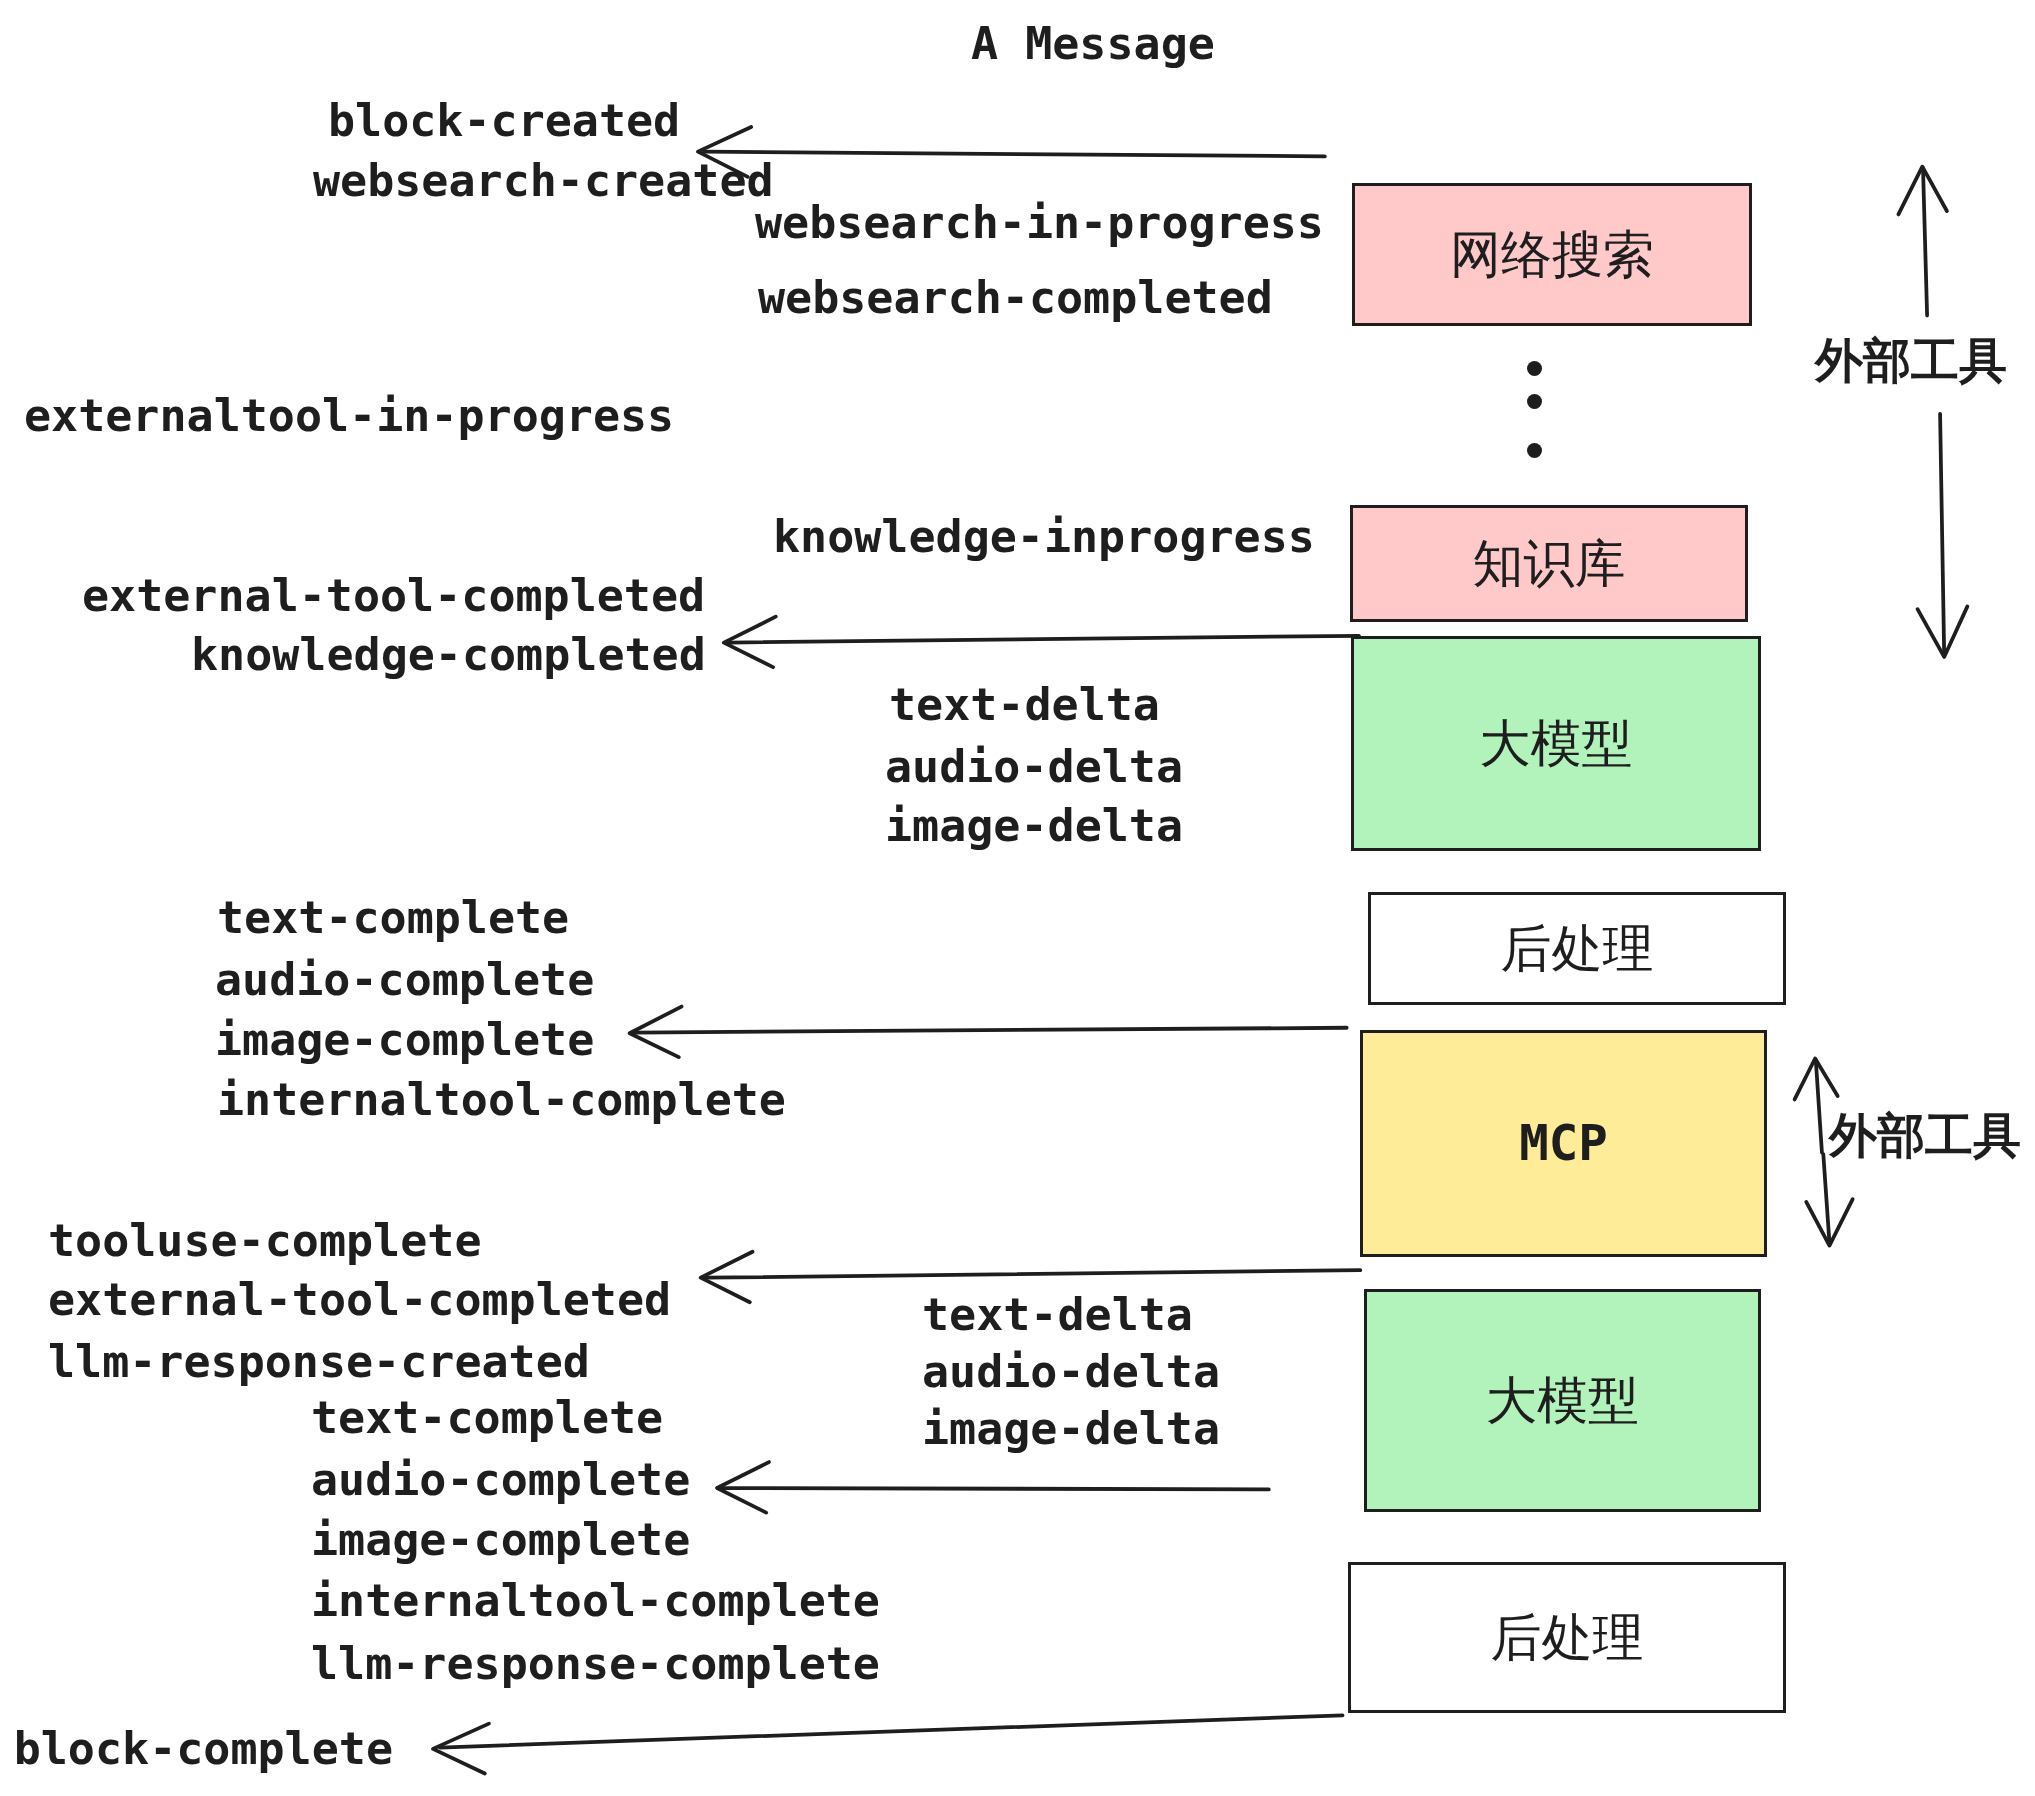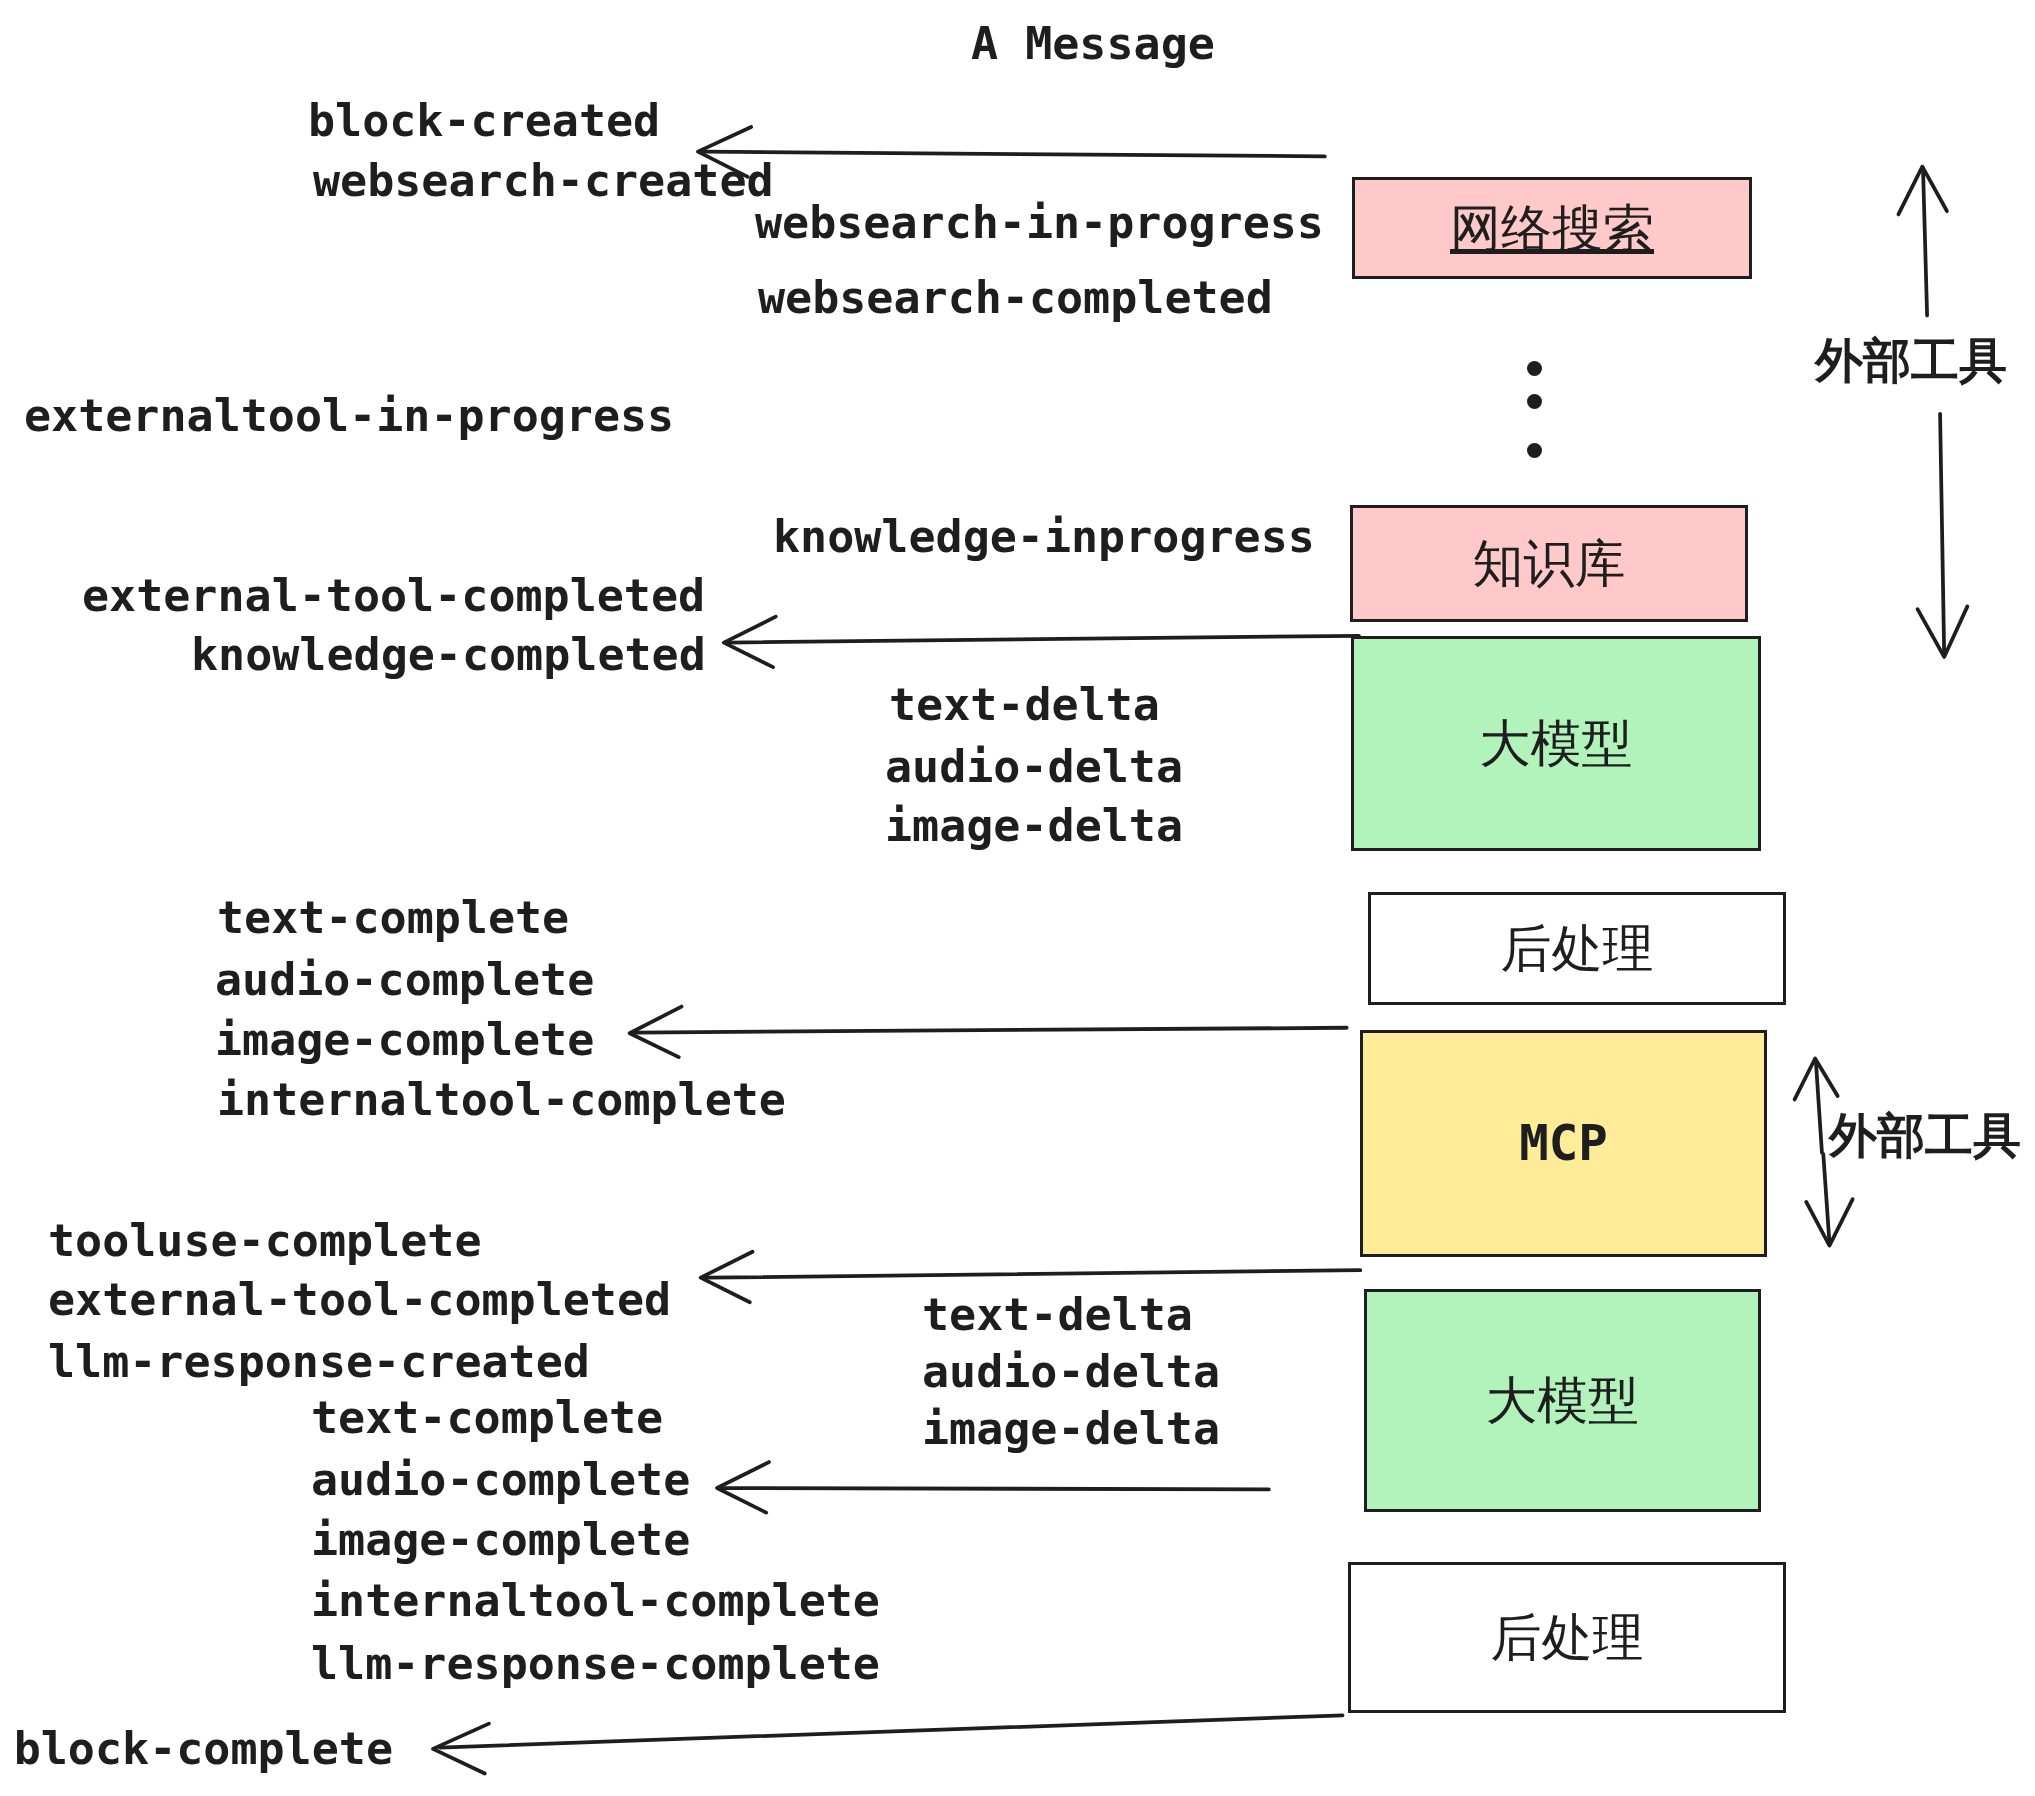--- a/index.html
+++ b/index.html
@@ -76,21 +76,21 @@
     stroke-linejoin:round;
   }
 </style>
 </head>
 <body>
 
 <div id="canvas">
 
   <div class="title" style="left:971px;top:20.5px;">A Message</div>
 
-  <div class="ev" style="left:308px;top:98px;text-align:right;">block-created</div>
+  <div class="ev" style="left:328px;top:98px;text-align:right;">block-created</div>
   <div class="ev" style="left:313px;top:158px;">websearch-created</div>
   <div class="ev" style="left:755px;top:200px;">websearch-in-progress</div>
   <div class="ev" style="left:758px;top:275px;">websearch-completed</div>
   <div class="ev" style="left:24px;top:393px;">externaltool-in-progress</div>
   <div class="ev" style="left:773px;top:514px;">knowledge-inprogress</div>
   <div class="ev" style="left:82px;top:573px;">external-tool-completed</div>
   <div class="ev" style="left:191px;top:632px;">knowledge-completed</div>
   <div class="ev" style="left:889px;top:682px;">text-delta</div>
   <div class="ev" style="left:885px;top:744px;">audio-delta</div>
   <div class="ev" style="left:885px;top:803px;">image-delta</div>
@@ -104,21 +104,21 @@
   <div class="ev" style="left:922px;top:1292px;">text-delta</div>
   <div class="ev" style="left:922px;top:1349px;">audio-delta</div>
   <div class="ev" style="left:922px;top:1406px;">image-delta</div>
   <div class="ev" style="left:311px;top:1395px;">text-complete</div>
   <div class="ev" style="left:311px;top:1457px;">audio-complete</div>
   <div class="ev" style="left:311px;top:1517px;">image-complete</div>
   <div class="ev" style="left:311px;top:1578px;">internaltool-complete</div>
   <div class="ev" style="left:311px;top:1641px;">llm-response-complete</div>
   <div class="ev" style="left:13.7px;top:1726px;">block-complete</div>
 
-  <div class="box" style="left:1352px;top:177px;width:400px;height:102px;background:#FFC9C9;text-decoration:underline;">
+  <div class="box" style="left:1352px;top:183px;width:400px;height:143px;background:#FFC9C9;">
     <span class="blabel">网络搜索</span>
   </div>
 
   <div class="dot" style="left:1527px;top:361px;"></div>
   <div class="dot" style="left:1527px;top:394px;"></div>
   <div class="dot" style="left:1527px;top:443px;"></div>
 
   <div class="box" style="left:1350px;top:505px;width:398px;height:117px;background:#FFC9C9;">
     <span class="blabel">知识库</span>
   </div>

